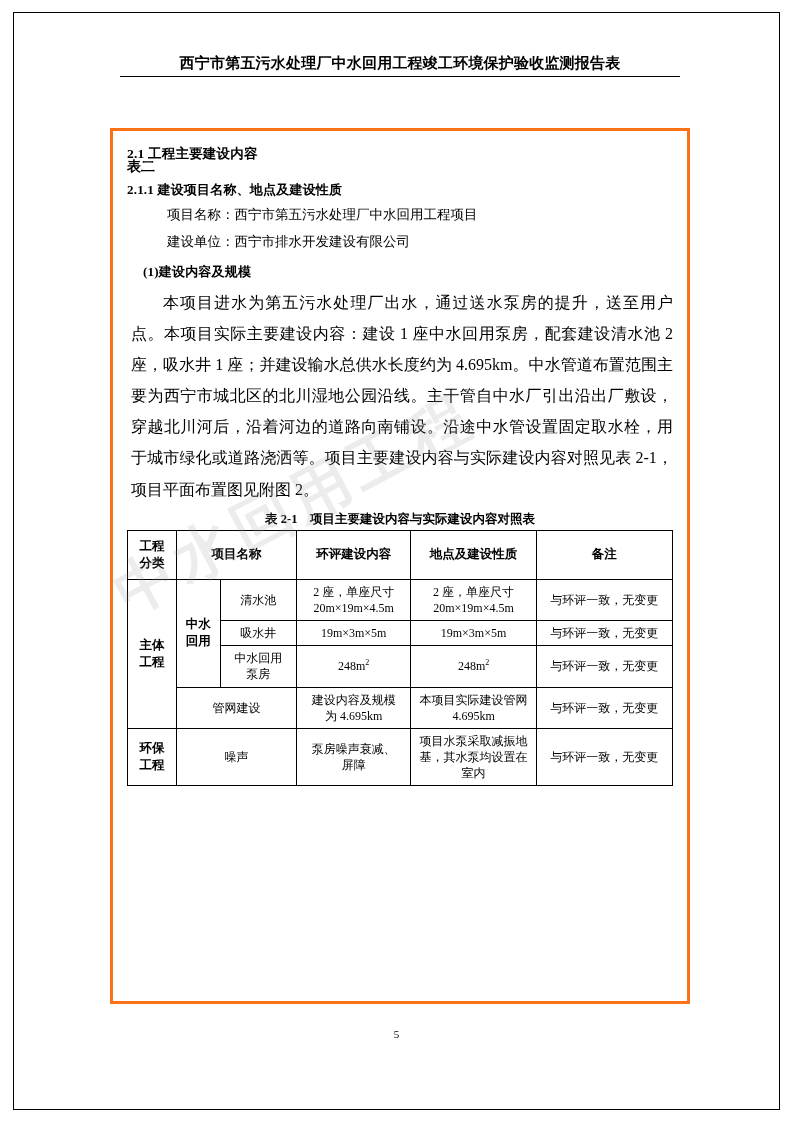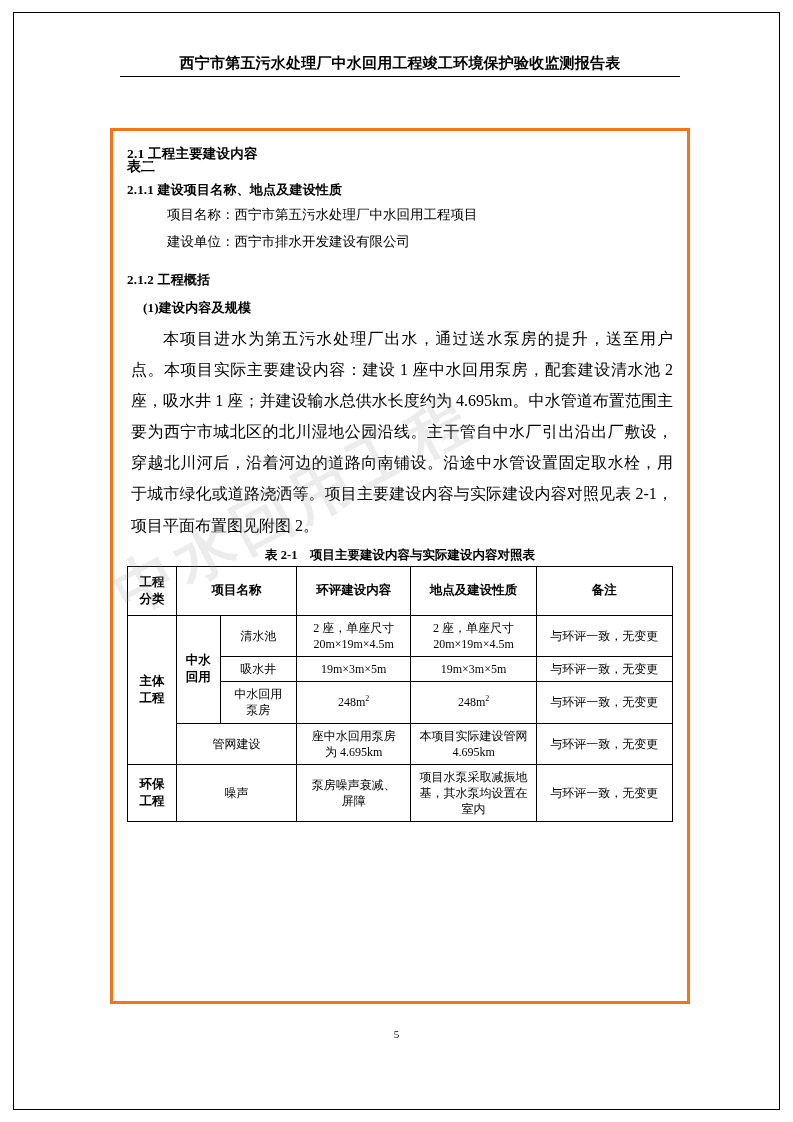--- a/index.html
+++ b/index.html
@@ -170,21 +170,20 @@
 
     <h3 class="sec">2.1.1 建设项目名称、地点及建设性质</h3>
 
     <div class="kv">
       <span>项目名称：</span><span>西宁市第五污水处理厂中水回用工程项目</span>
     </div>
     <div class="kv">
       <span>建设单位：</span><span>西宁市排水开发建设有限公司</span>
     </div>
 
-    <h3 class="sec">2.1.2 工程概括</h3>
 
     <h4 class="sec">(1)建设内容及规模</h4>
 
     <p class="para">本项目进水为第五污水处理厂出水，通过送水泵房的提升，送至用户点。本项目实际主要建设内容：建设 1 座中水回用泵房，配套建设清水池 2 座，吸水井 1 座；并建设输水总供水长度约为 4.695km。中水管道布置范围主要为西宁市城北区的北川湿地公园沿线。主干管自中水厂引出沿出厂敷设，穿越北川河后，沿着河边的道路向南铺设。沿途中水管设置固定取水栓，用于城市绿化或道路浇洒等。项目主要建设内容与实际建设内容对照见表 2-1，项目平面布置图见附图 2。</p>
 
     <div class="tbl-caption">
       <span class="num">表 2-1</span>&nbsp;&nbsp;&nbsp;&nbsp;<span>项目主要建设内容与实际建设内容对照表</span>
     </div>
 
     <table class="maintbl">
@@ -242,21 +241,21 @@
             <div>泵房</div>
           </td>
           <td>248m<sup>2</sup></td>
           <td>248m<sup>2</sup></td>
           <td>与环评一致，无变更</td>
         </tr>
 
         <tr>
           <td colspan="2">管网建设</td>
           <td>
-            <div>座中水回用泵房</div>
+            <div>建设内容及规模</div>
             <div>为 4.695km</div>
           </td>
           <td>
             <div>本项目实际建设管网</div>
             <div>4.695km</div>
           </td>
           <td>与环评一致，无变更</td>
         </tr>
 
         <tr>

